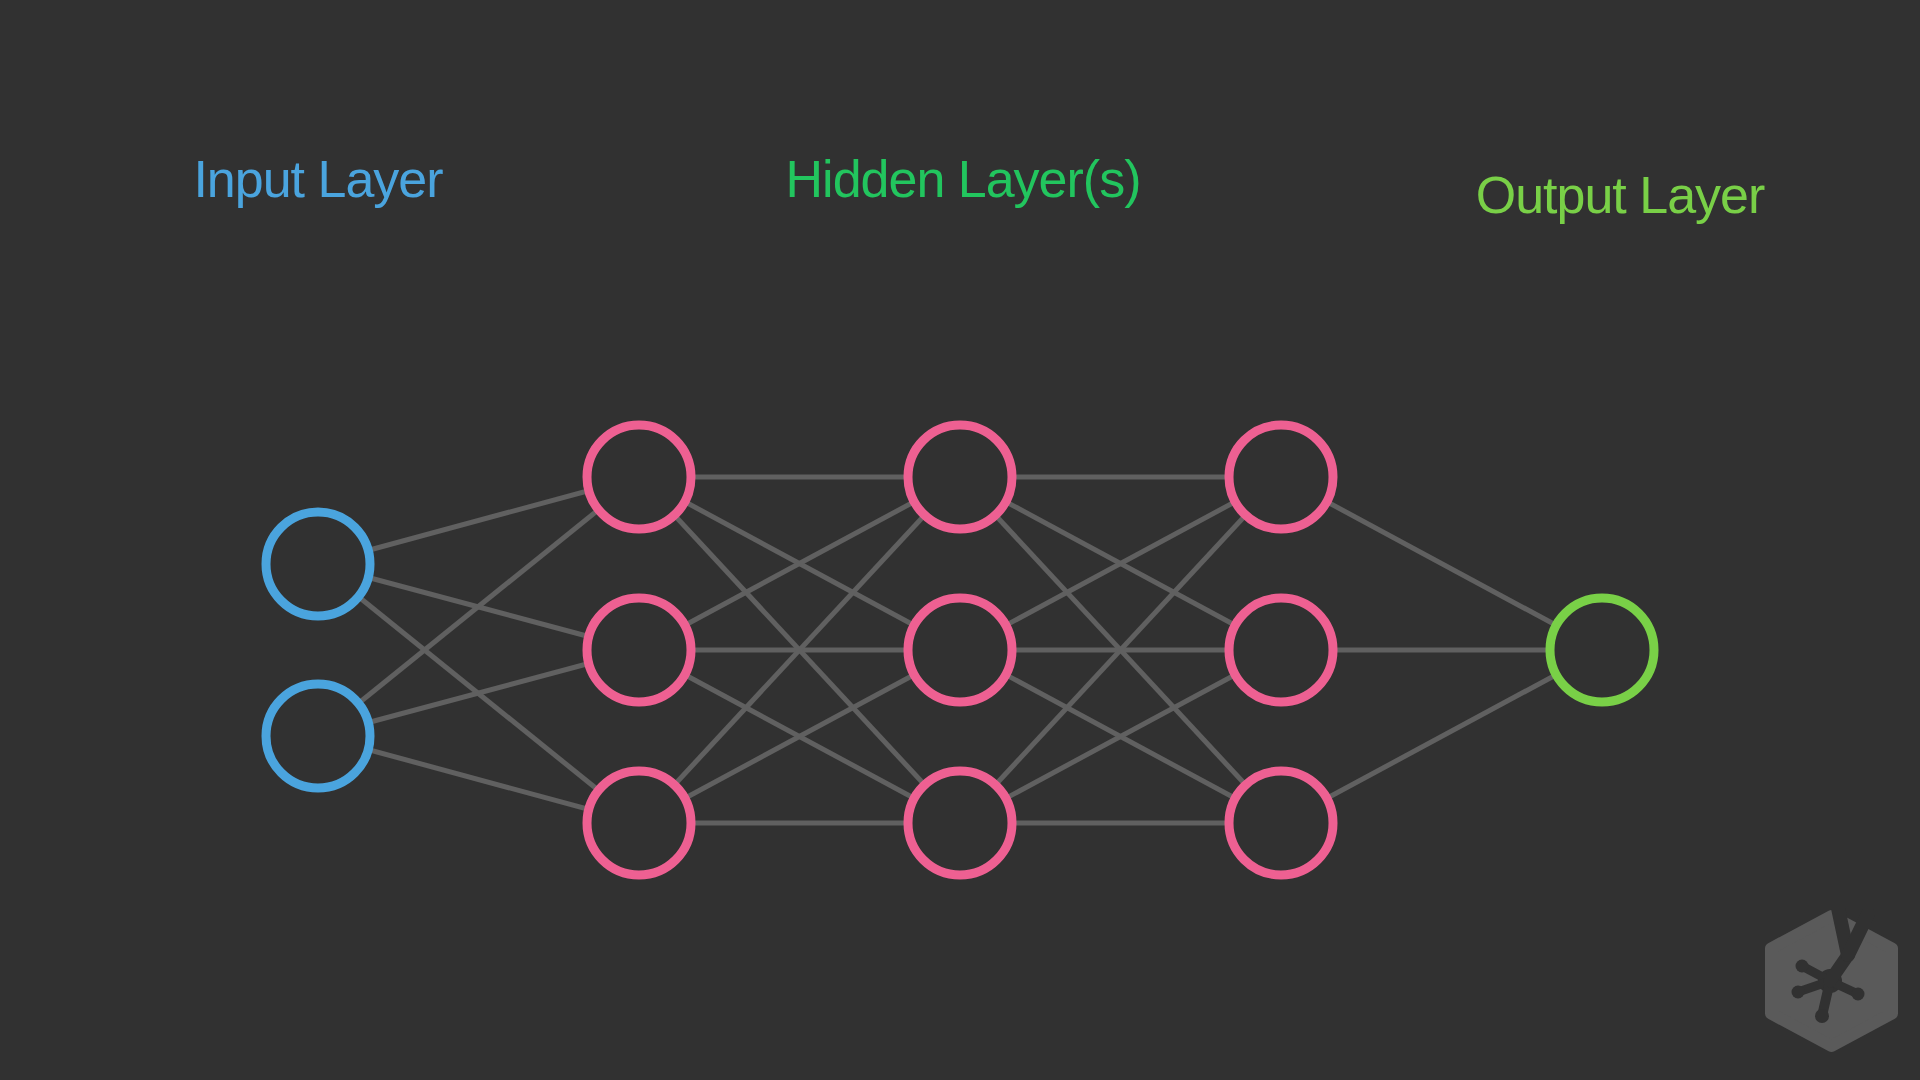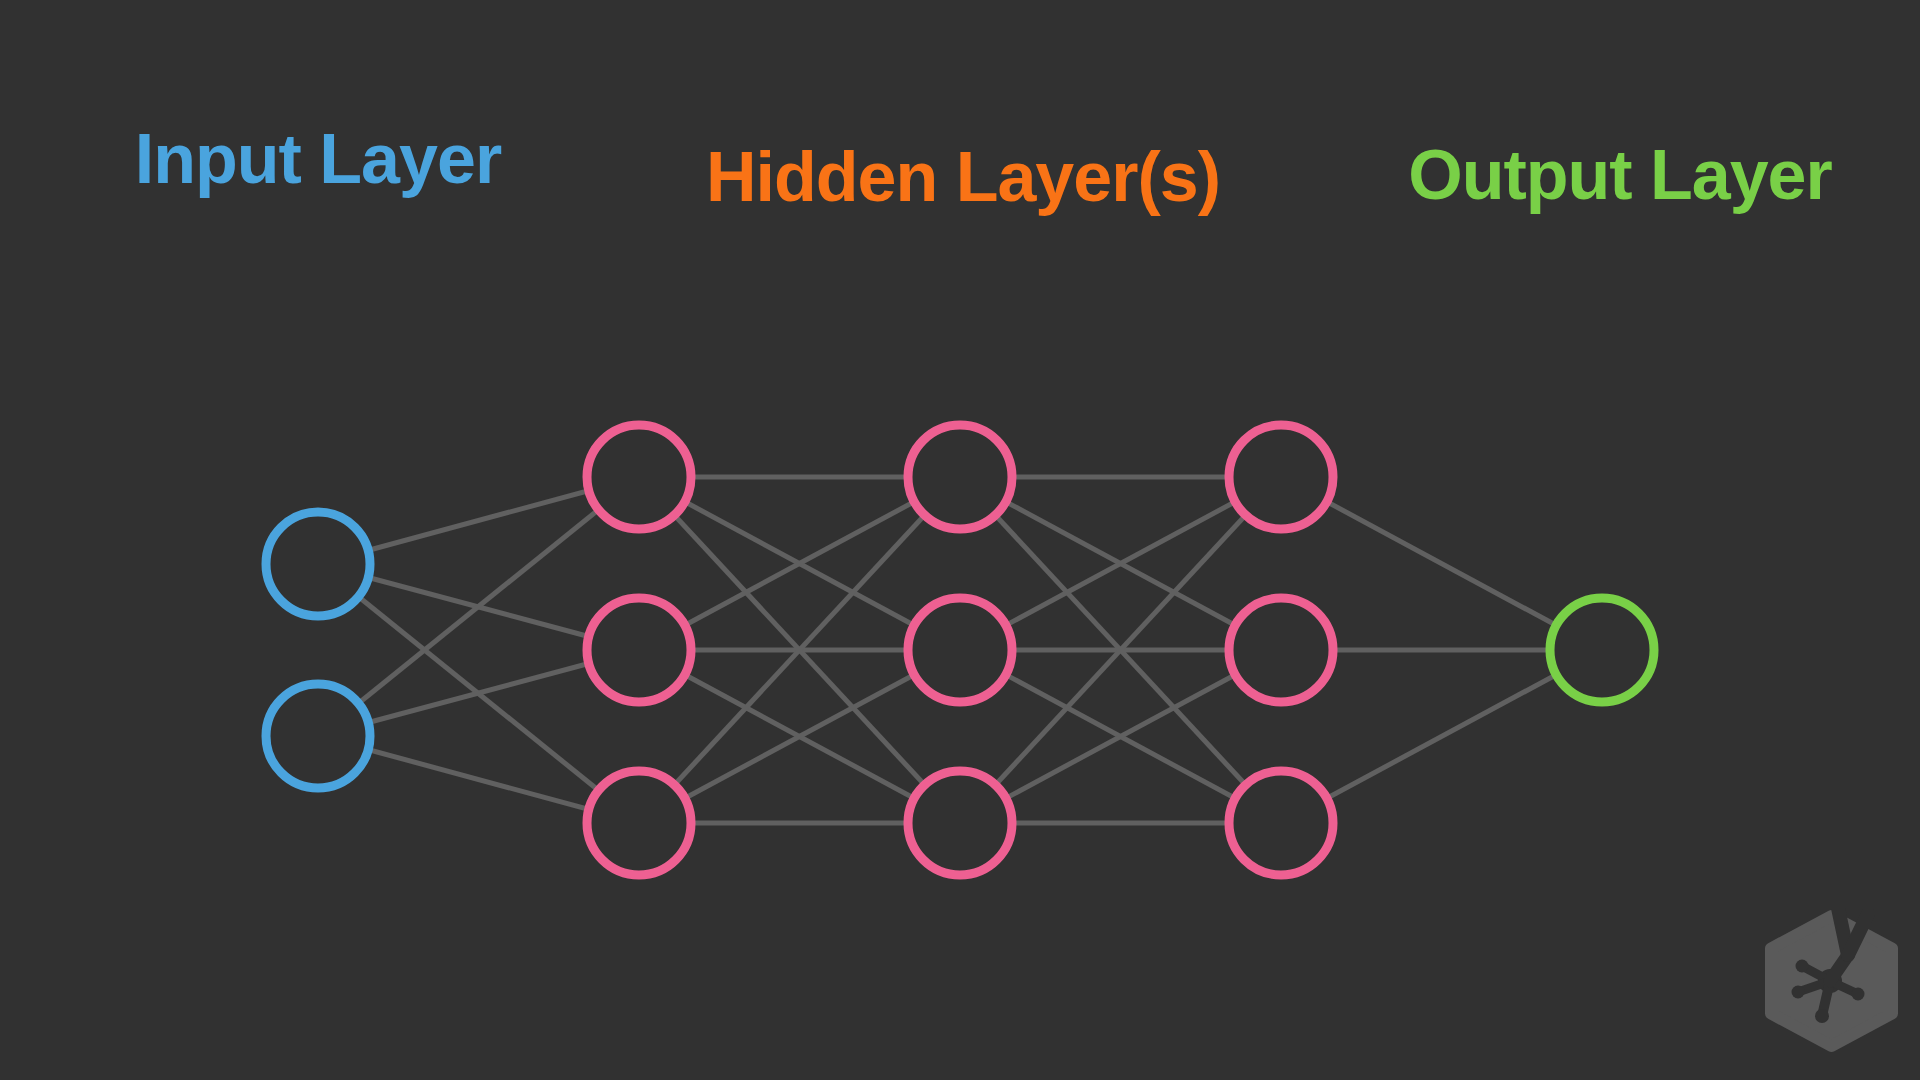--- a/index.html
+++ b/index.html
@@ -10,24 +10,24 @@
     overflow: hidden;
     font-family: "Liberation Sans", sans-serif;
   }
   .stage {
     position: relative;
     width: 1920px;
     height: 1080px;
   }
   .layer-label {
     position: absolute;
-    top: 124px;
+    top: 144px;
     transform: translateX(-50%);
-    font-size: 70px;
-    font-weight: 700;
+    font-size: 52px;
+    font-weight: 400;
     letter-spacing: -1px;
     line-height: 70px;
     white-space: nowrap;
     user-select: none;
   }
   .network-svg {
     position: absolute;
     left: 0;
     top: 0;
   }
@@ -36,21 +36,21 @@
     left: 1762px;
     top: 908px;
   }
 </style>
 </head>
 <body style="background: rgb(49, 49, 49);">
 
 <div class="stage">
 
   <div class="layer-label" style="color: rgb(74, 164, 222); left: 318px;">Input Layer</div>
-  <div class="layer-label" style="color: #f97316; left: 963px; margin-top: 18px;">Hidden Layer(s)</div>
+  <div class="layer-label" style="color: #22c55e; left: 963px;">Hidden Layer(s)</div>
   <div class="layer-label" style="color: rgb(121, 208, 71); left: 1620px; margin-top: 16px;">Output Layer</div>
 
   <svg class="network-svg" id="network-svg" width="1920" height="1080">
       <line x1="318" y1="564" x2="639" y2="477" stroke="#606060" stroke-width="5"></line>
       <line x1="318" y1="564" x2="639" y2="650" stroke="#606060" stroke-width="5"></line>
       <line x1="318" y1="564" x2="639" y2="823" stroke="#606060" stroke-width="5"></line>
       <line x1="318" y1="736" x2="639" y2="477" stroke="#606060" stroke-width="5"></line>
       <line x1="318" y1="736" x2="639" y2="650" stroke="#606060" stroke-width="5"></line>
       <line x1="318" y1="736" x2="639" y2="823" stroke="#606060" stroke-width="5"></line>
       <line x1="639" y1="477" x2="960" y2="477" stroke="#606060" stroke-width="5"></line>

